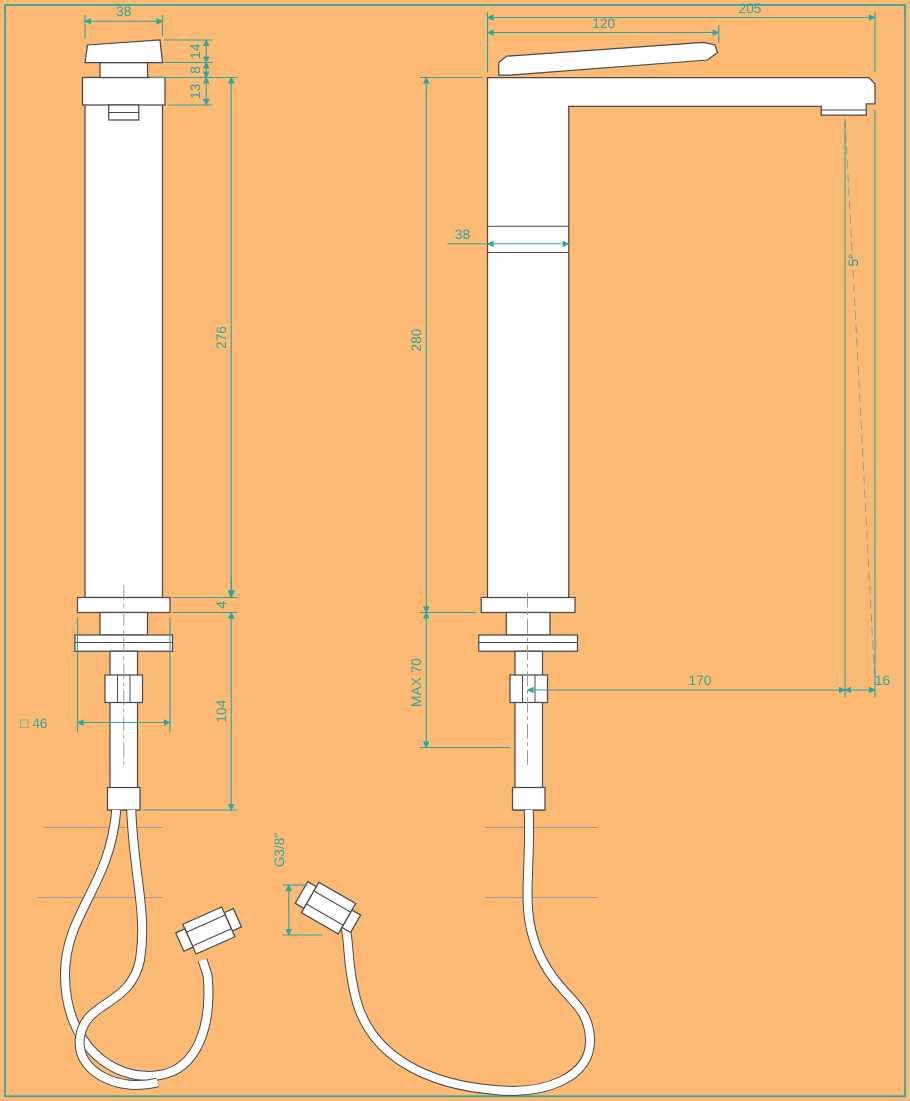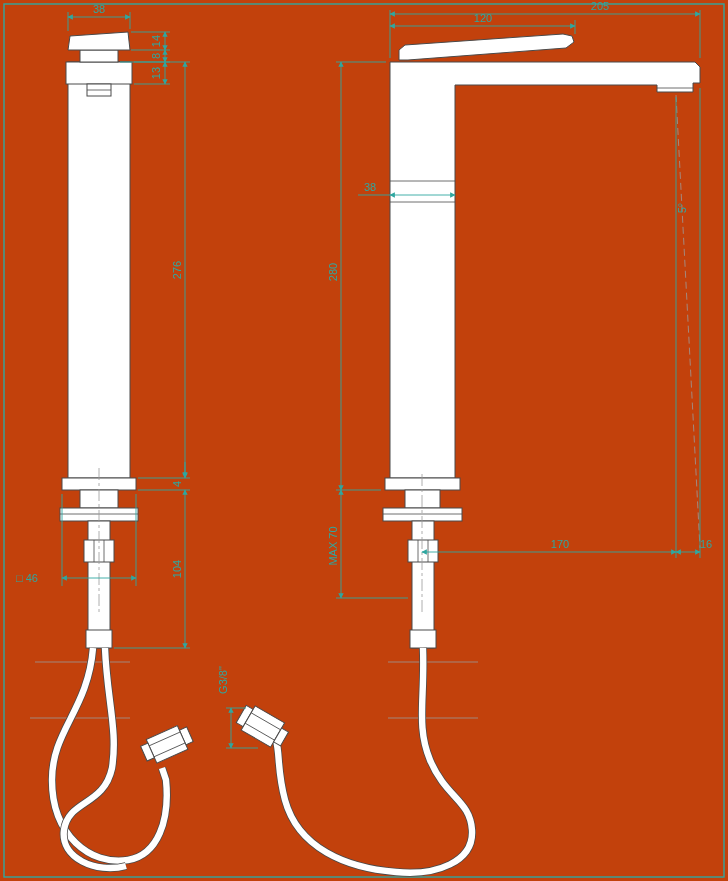--- a/index.html
+++ b/index.html
@@ -1,17 +1,17 @@
 <!DOCTYPE html>
 <html style="--dim: #2fa7a0; --line: #4a4a4a; --light: #9b9b9b; --border: #2fa7a0;"><head>
 <meta charset="utf-8">
 <style>
   :root { --dim:#2fa7a0; --line:#4a4a4a; --light:#9b9b9b; --border:#2fa7a0; }
   html,body{margin:0;padding:0;background:#fff;}
-  .stage{width:728px;height:881px;position:relative;background:#c2410c;text-align:center;}
+  .stage{width:728px;height:881px;position:relative;background:#fdba74;text-align:center;}
   svg{display:block;}
   .border{fill:none;stroke:var(--border);stroke-width:1.4;}
   .part{fill:#fff;stroke:var(--line);stroke-width:1;}
   .ln{stroke:var(--line);stroke-width:1;fill:none;}
   .thin{stroke-width:0.8;}
   .lt{stroke:var(--light);}
   .dash{stroke-dasharray:7 4;}
   .dashdot{stroke-dasharray:12 3 3 3;}
   .dl{stroke:var(--dim);stroke-width:0.9;fill:none;}
   .dimtext{font-family:"Liberation Sans",sans-serif;font-size:11px;fill:var(--dim);stroke:none;}

